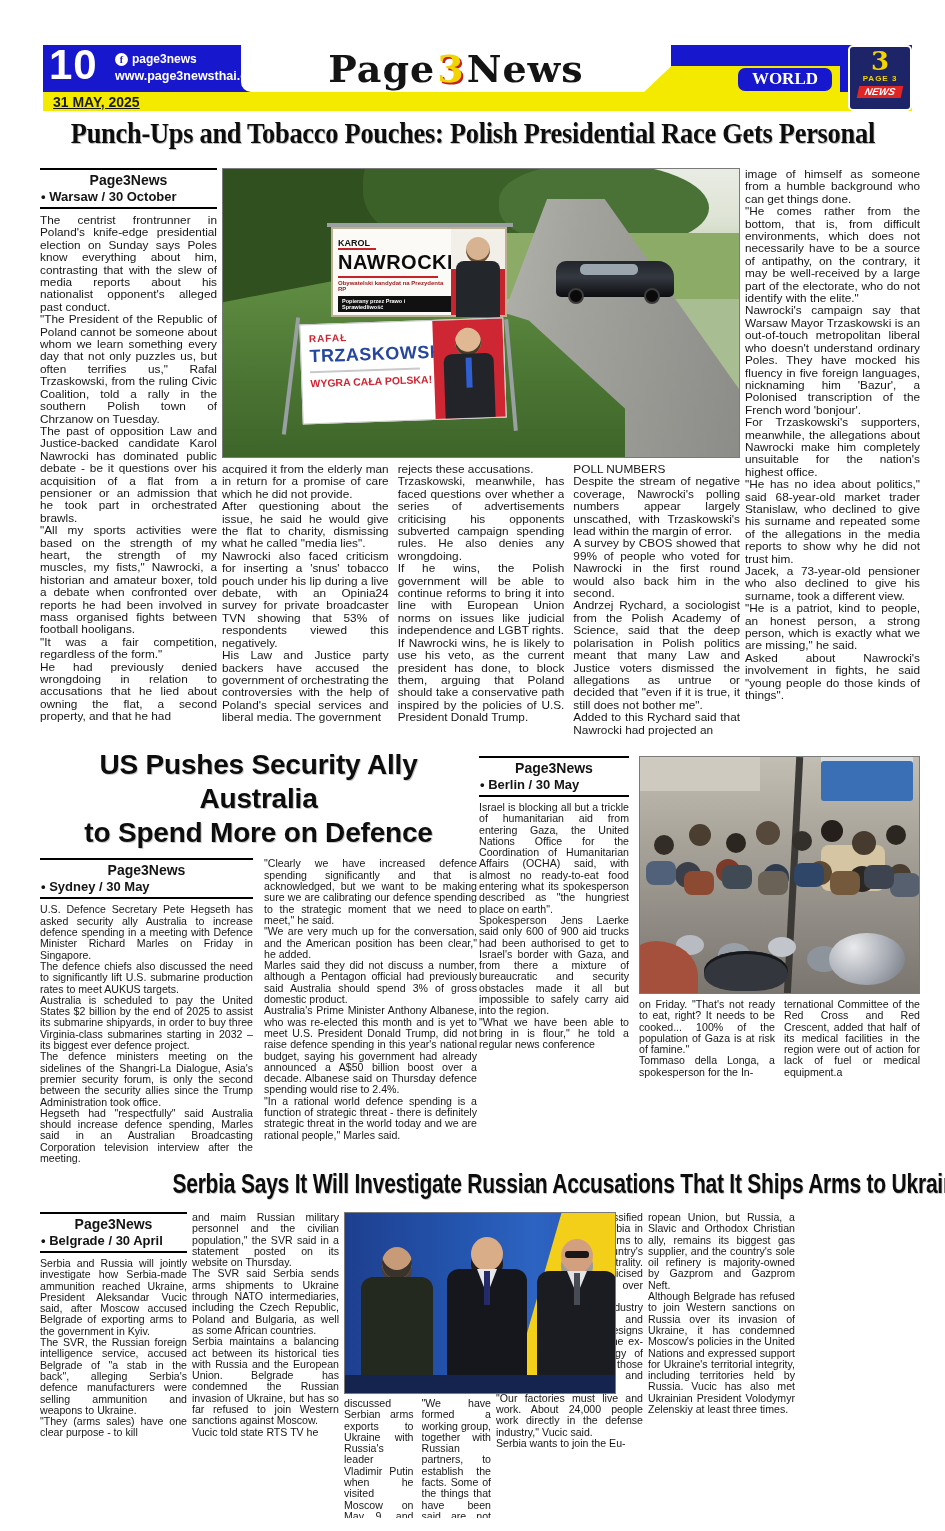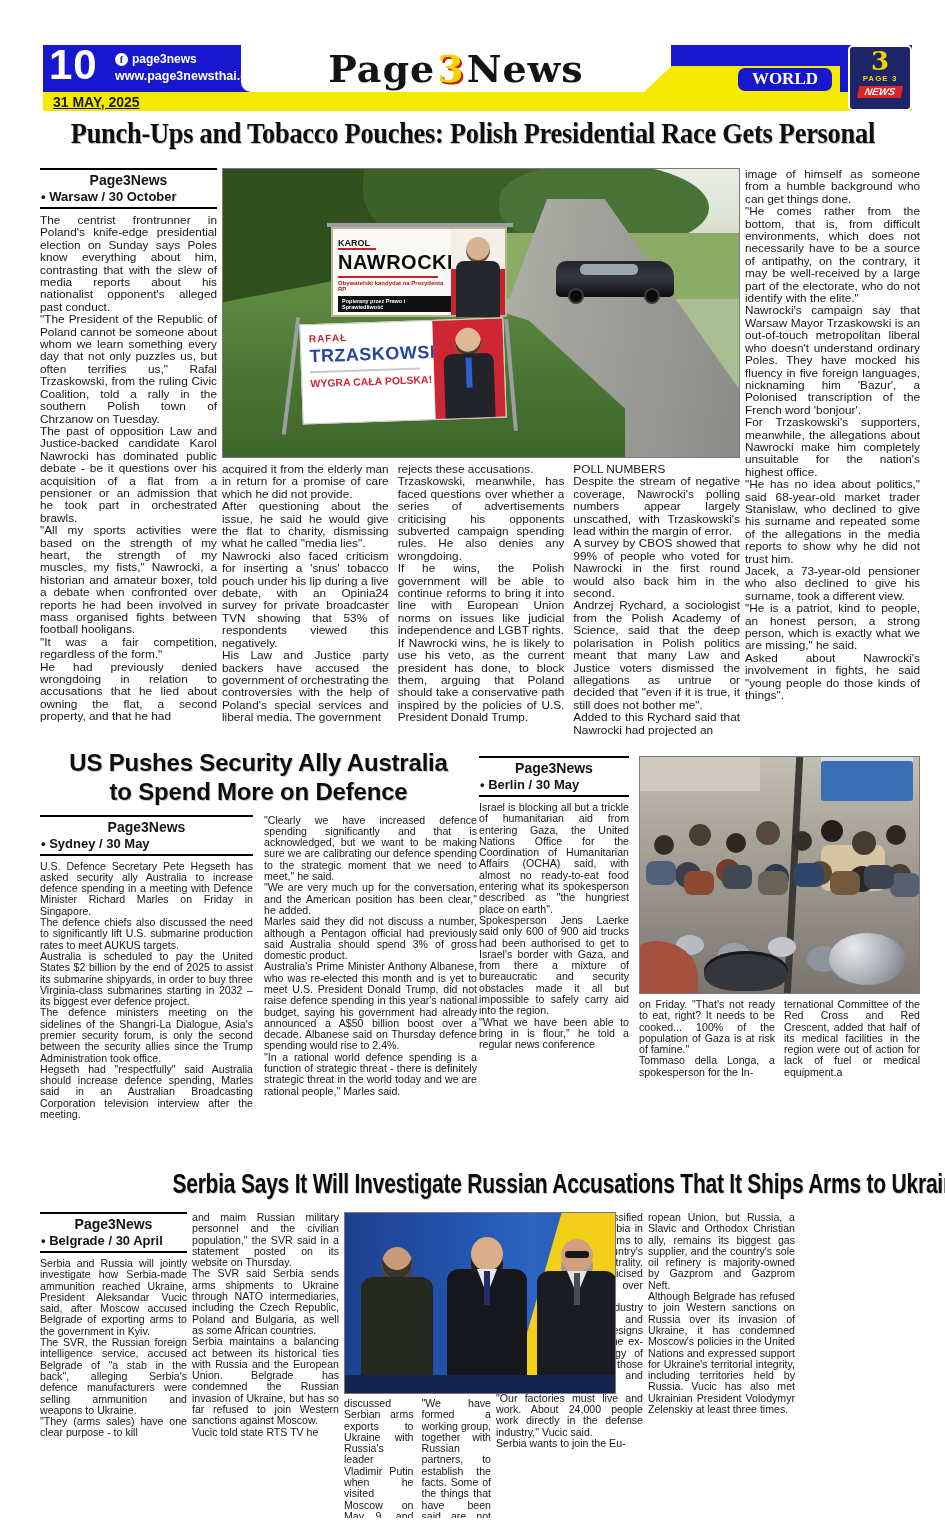--- a/index.html
+++ b/index.html
@@ -32,21 +32,21 @@
   .logo .ln{background:#e02525;color:#fff;font-style:italic;font-weight:bold;font-size:10px;line-height:12px;
             padding:0 7px;transform:skewX(-12deg);margin-top:3px;}
 
   
   .hl-main{position:absolute;left:0;top:116px;width:945px;text-align:center;font-family:"Liberation Serif",serif;
            font-weight:bold;font-size:30px;color:#0d0d0d;white-space:nowrap;}
   .hl-main .squeeze{display:inline-block;transform:scaleX(0.88);transform-origin:center;letter-spacing:-0.3px;
                     text-shadow:1px 1px 0 #bdbdbd;}
   .hl-sec{font-weight:bold;text-align:center;white-space:pre-line;color:#0d0d0d;line-height:1.22;
           text-shadow:1px 1px 0 #c9c9c9;}
-  .hl-aus{font-size:24px;letter-spacing:-0.2px;}
+  .hl-aus{font-size:28px;letter-spacing:-0.2px;}
   .hl-slov{font-size:22px;letter-spacing:-0.4px;}
   .hl-serbia{position:absolute;left:0;top:0;width:100%;text-align:center;font-weight:bold;font-size:28px;white-space:nowrap;
              color:#0d0d0d;}
   .hl-serbia .squeeze{display:inline-block;transform:scaleX(0.75);transform-origin:center;letter-spacing:-0.3px;
                       text-shadow:1px 1px 0 #c9c9c9;}
 
   
   .byline{border-top:2px solid #000;border-bottom:2px solid #000;padding:2px 0 3px;margin-bottom:5px;}
   .byline .brand{text-align:center;font-weight:bold;font-size:14px;}
   .byline .place{font-weight:bold;font-size:13px;padding-left:1px;margin-top:1px;}

